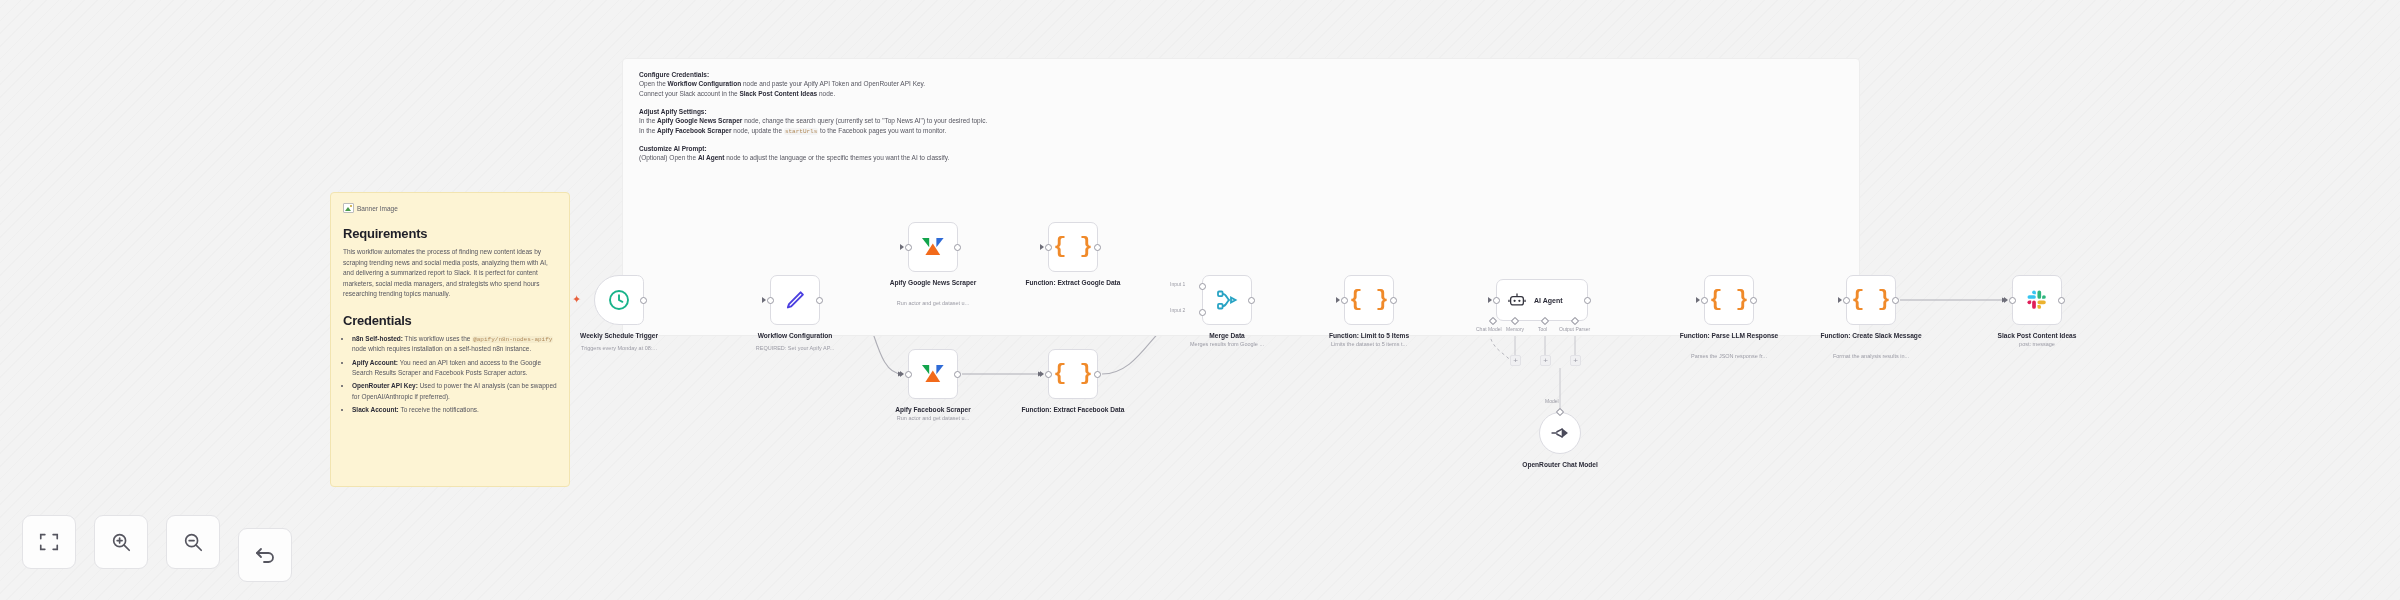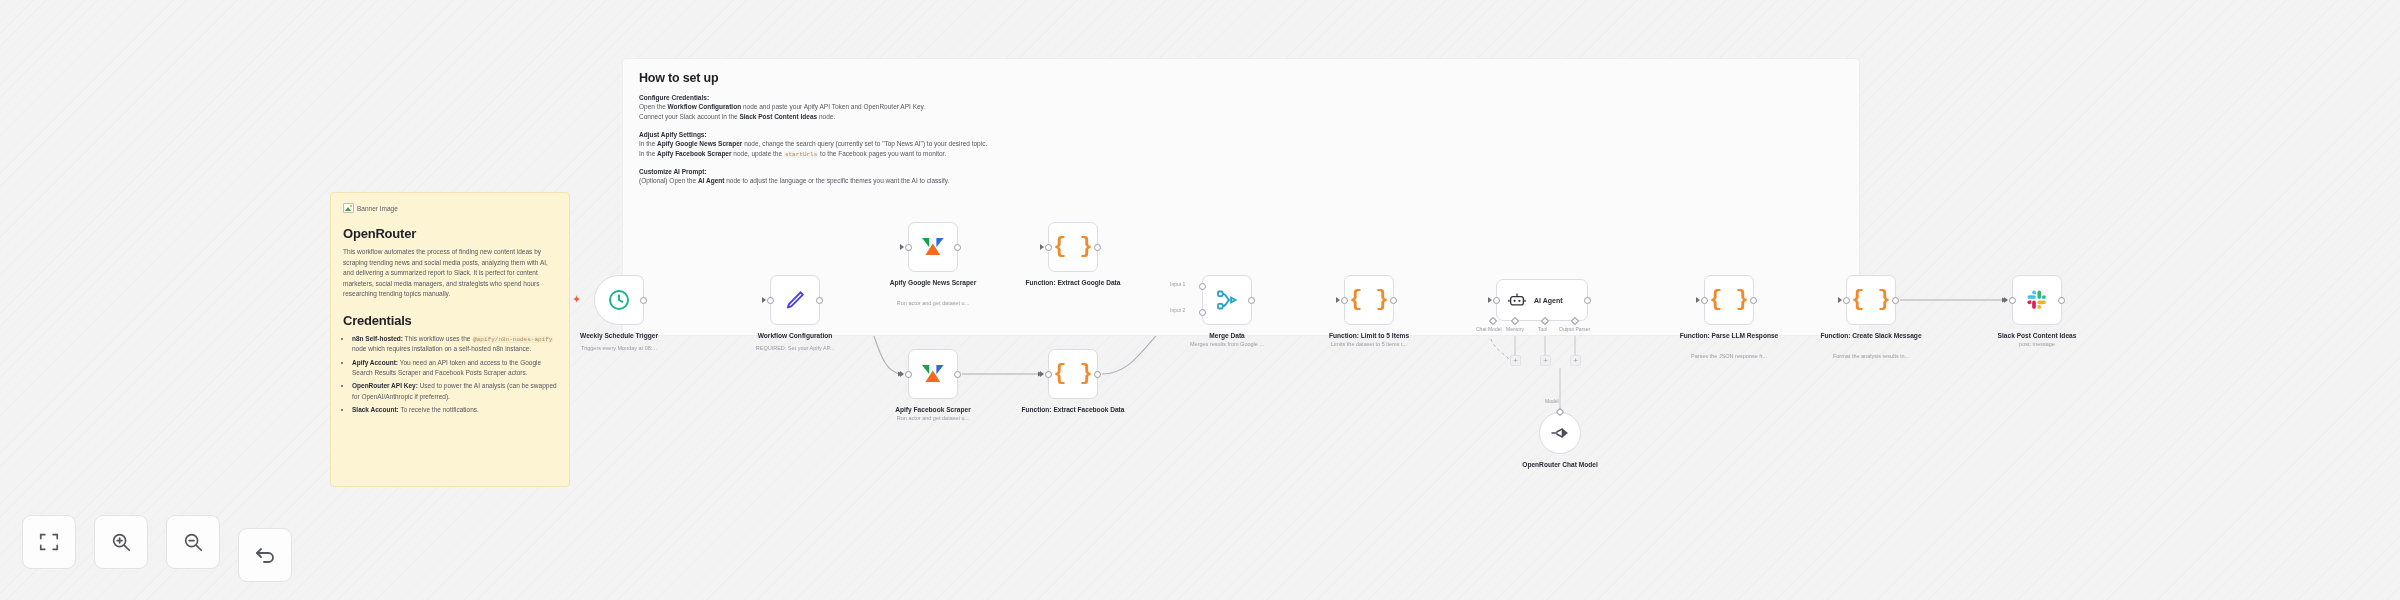--- a/index.html
+++ b/index.html
@@ -180,33 +180,32 @@
     <g stroke="#c6c6cc" stroke-width="1" fill="none">
       <path d="M1560,368 L1560,412"></path>
     </g>
   </svg>
 
   <div class="sticky sticky-yellow" id="note-desc">
     <div class="banner-img">
       <span class="broken-img"></span>
       <span>Banner Image</span>
     </div>
-    <h2>OpenRouter</h2>
+    <h2>Requirements</h2>
     <p>This workflow automates the process of finding new content ideas by scraping trending news and social media posts, analyzing them with AI, and delivering a summarized report to Slack. It is perfect for content marketers, social media managers, and strategists who spend hours researching trending topics manually.</p>
     <h2 style="margin-top:13px">Credentials</h2>
     <ul id="req-list">
         <li><b>n8n Self-hosted:</b> This workflow uses the <span class="code">@apify/n8n-nodes-apify</span> node which requires installation on a self-hosted n8n instance.</li>
         <li><b>Apify Account:</b> You need an API token and access to the Google Search Results Scraper and Facebook Posts Scraper actors.</li>
         <li><b>OpenRouter API Key:</b> Used to power the AI analysis (can be swapped for OpenAI/Anthropic if preferred).</li>
         <li><b>Slack Account:</b> To receive the notifications.</li>
       </ul>
   </div>
 
   <div class="sticky sticky-white" id="note-howto">
-    <h2>How to set up</h2>
     <div id="howto-steps">
         <div class="step">
           <div class="step-title">Configure Credentials:</div>
           <div class="step-line">Open the <b>Workflow Configuration</b> node and paste your Apify API Token and OpenRouter API Key.</div>
           <div class="step-line">Connect your Slack account in the <b>Slack Post Content Ideas</b> node.</div>
         </div>
         <div class="step">
           <div class="step-title">Adjust Apify Settings:</div>
           <div class="step-line">In the <b>Apify Google News Scraper</b> node, change the search query (currently set to "Top News AI") to your desired topic.</div>
           <div class="step-line">In the <b>Apify Facebook Scraper</b> node, update the <span class="code">startUrls</span> to the Facebook pages you want to monitor.</div>

